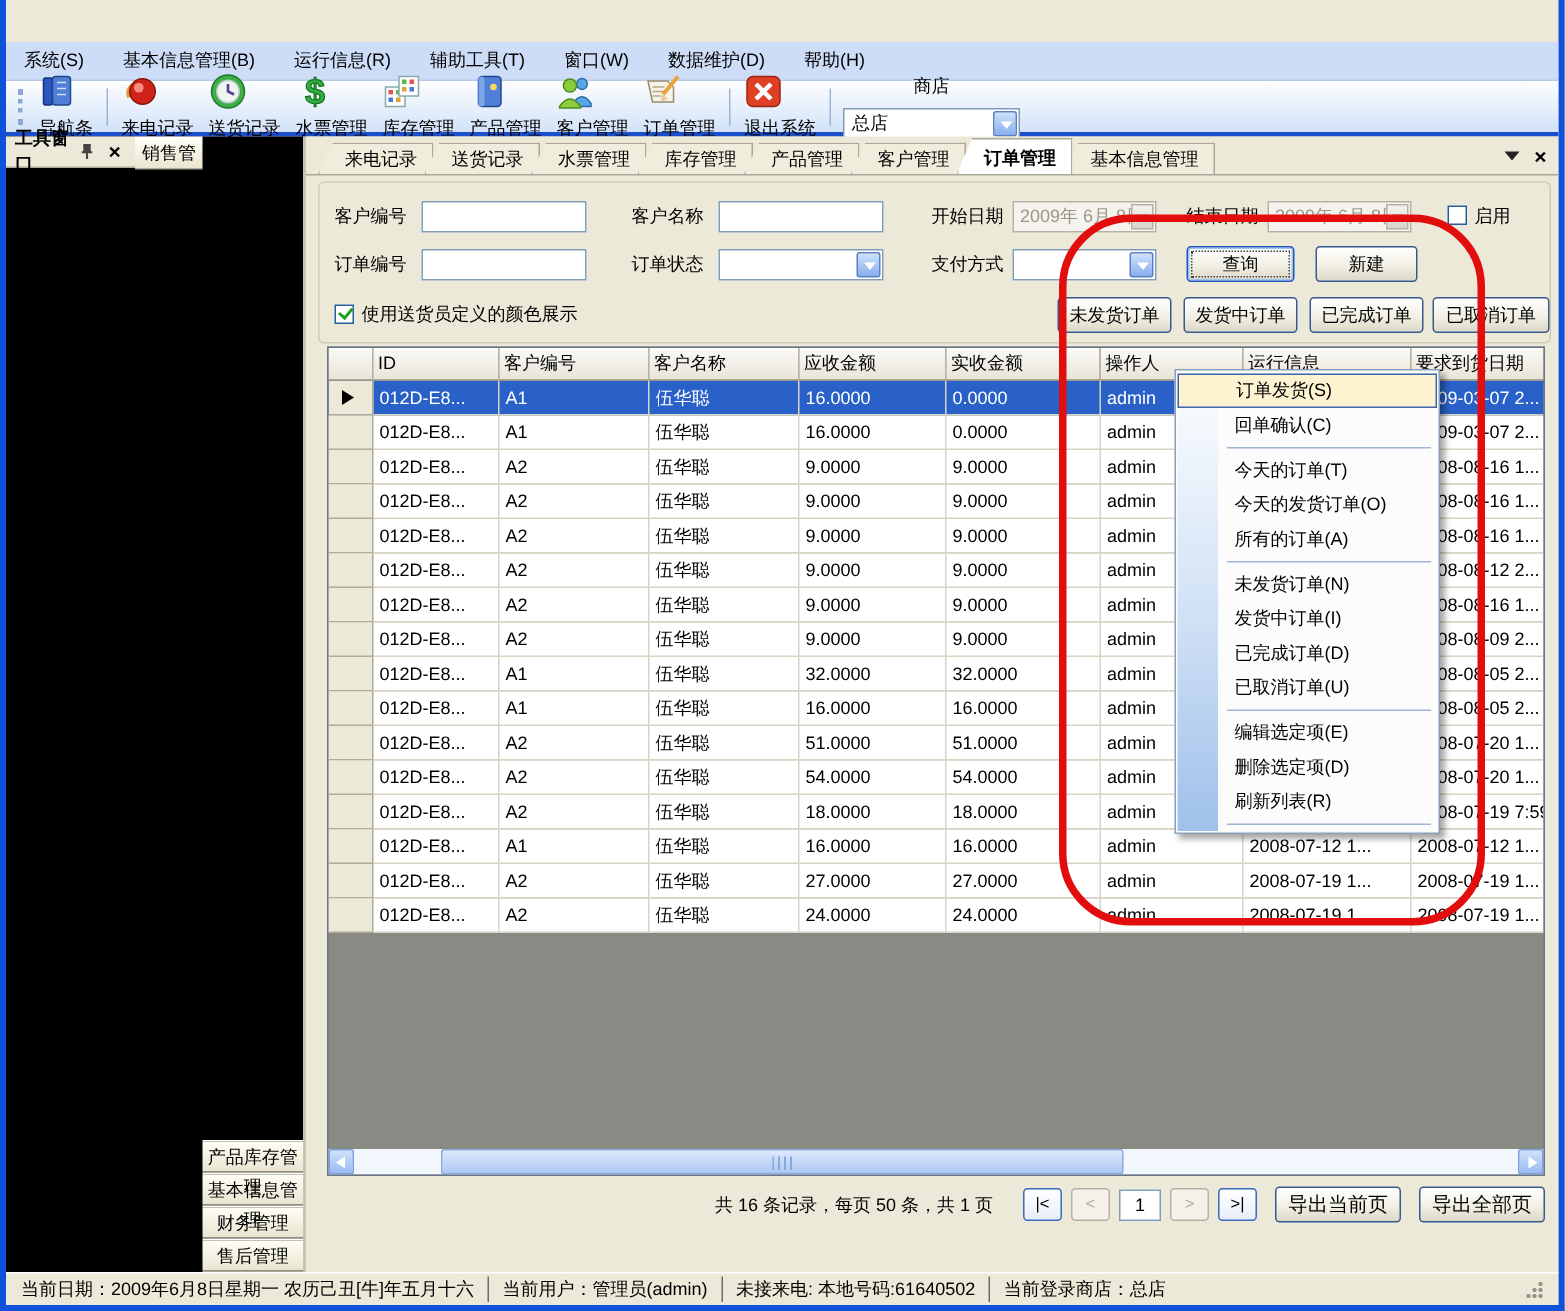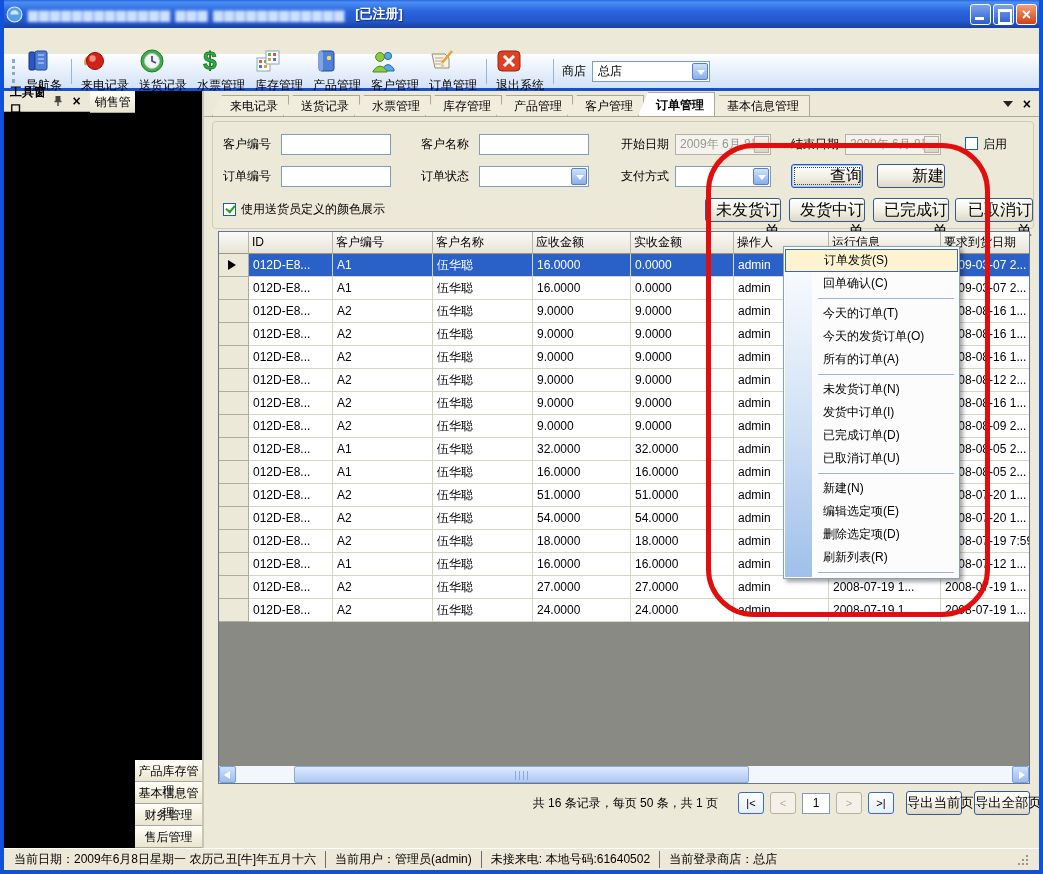--- a/index.html
+++ b/index.html
@@ -21,21 +21,21 @@
   
   .menubar{position:absolute;top:28px;left:0;width:1035px;height:26px;background:#cddcf7;border-bottom:1px solid #b6c9e8;display:flex;align-items:center;padding:0 12px;gap:26px;}
   .menu-item{cursor:pointer;white-space:nowrap;}
 
   
   .toolbar{position:absolute;top:54px;left:0;width:1035px;height:37px;background:linear-gradient(#fdfeff,#d2e2f8);border-bottom:3px solid #1a4ecb;display:flex;align-items:center;padding-left:4px;}
   .tb-grip{width:5px;height:24px;border-left:3px dotted #89a8d8;margin:0 4px;}
   .tb-item{display:flex;gap:3px;padding:2px 5px;border-radius:3px;cursor:pointer;white-space:nowrap;flex-direction:column;}
   .tb-item svg{width:26px;height:26px;}
   .tb-sep{width:1px;height:25px;background:#9ab4d8;margin:0 4px;}
-  .shop-wrap{display:flex;align-items:center;gap:6px;margin-left:4px;}
+  .shop-wrap{display:flex;align-items:center;gap:6px;margin-left:4px;flex-direction:column;}
   .shop-combo{width:118px;height:21px;background:#fff;border:1px solid #7f9db9;position:relative;padding:0 20px 0 5px;line-height:19px;cursor:pointer;}
   .combo-arrow{position:absolute;right:1px;top:1px;width:16px;height:17px;background:linear-gradient(#cfe2fb,#86aef0);border:1px solid #5b7fc0;border-radius:2px;}
   .combo-arrow::after{content:"";position:absolute;left:4px;top:6px;border-left:4px solid transparent;border-right:4px solid transparent;border-top:5px solid #fff;}
 
   
   .main{position:absolute;top:91px;left:0;width:1035px;height:757px;display:flex;}
 
   
   .sidebar{width:200px;background:#000000;display:flex;flex-direction:row;border-right:2px solid #c8c5b2;}
   .sb-caption{height:21px;background:#ece9d8;border-bottom:1px solid #aca899;display:flex;align-items:center;padding:0 6px;font-weight:bold;}
@@ -62,21 +62,21 @@
   
   .filterbox{position:absolute;left:8px;top:30px;width:822px;height:108px;border:1px solid #cfccb8;border-radius:4px;}
   .f-label{position:absolute;height:21px;line-height:21px;white-space:nowrap;}
   .f-input{position:absolute;height:21px;background:#fff;border:1px solid #7f9db9;font-size:12px;padding:0 3px;}
   .f-combo{position:absolute;height:21px;background:#fff;border:1px solid #7f9db9;cursor:pointer;}
   .f-date{position:absolute;height:21px;background:#f4f3ee;border:1px solid #b5b2a5;color:#9a968a;line-height:19px;padding:0 18px 0 4px;white-space:nowrap;overflow:hidden;cursor:default;}
   .gray-arrow{position:absolute;right:1px;top:1px;width:15px;height:17px;background:linear-gradient(#f5f4ef,#d8d4c8);border:1px solid #b5b2a5;}
   .gray-arrow::after{content:"";position:absolute;left:3px;top:6px;border-left:4px solid transparent;border-right:4px solid transparent;border-top:5px solid #8a8a80;}
   .chk{position:absolute;width:13px;height:13px;background:#fff;border:1px solid #215f9a;cursor:pointer;}
   .chk.checked::after{content:"";position:absolute;left:2px;top:1px;width:7px;height:4px;border-left:2px solid #21a121;border-bottom:2px solid #21a121;transform:rotate(-50deg);}
-  .xpbtn{position:absolute;height:24px;background:linear-gradient(#fff,#f2f0e4 55%,#dcd8c8);border:1px solid #39598e;border-radius:3px;font-size:16px;text-align:right;cursor:pointer;line-height:22px;}
+  .xpbtn{position:absolute;height:24px;background:linear-gradient(#fff,#f2f0e4 55%,#dcd8c8);border:1px solid #39598e;border-radius:3px;font-size:12px;text-align:center;cursor:pointer;line-height:22px;}
   .xpbtn.default{border-color:#2055c8;box-shadow:inset 0 0 0 1px #9ec5f2;outline:1px dotted #444;outline-offset:-4px;}
 
   
   .grid{position:absolute;left:14px;top:140px;width:812px;height:553px;background:#8a8a85;border:1px solid #69758a;overflow:hidden;}
   .g-header{display:flex;height:22px;}
   .g-h{background:linear-gradient(#fbfaf7,#e8e4d8);border-right:1px solid #b8b4a4;border-bottom:1px solid #9c9888;padding:0 3px;line-height:21px;overflow:hidden;white-space:nowrap;cursor:pointer;}
   .g-body{height:368px;overflow:hidden;}
   .tr{display:flex;height:23px;background:#fff;cursor:pointer;}
   .td{border-right:1px solid #d8d4c4;border-bottom:1px solid #d8d4c4;padding:0 4px;line-height:22px;overflow:hidden;white-space:nowrap;}
   .td.sel{background:#ece9d8;border-right:1px solid #b0ac9c;border-bottom:1px solid #b0ac9c;}
@@ -98,21 +98,21 @@
   .g-sb-btn.right::after{content:"";position:absolute;left:6px;top:4px;border-top:4px solid transparent;border-bottom:4px solid transparent;border-left:6px solid #fff;}
   .g-sb-thumb{position:absolute;left:75px;top:0;width:455px;height:17px;background:linear-gradient(#dfeafc,#abc8f4);border:1px solid #88aade;border-radius:2px;cursor:grab;}
   .g-sb-thumb::after{content:"";position:absolute;left:50%;margin-left:-7px;top:4px;width:14px;height:9px;background:repeating-linear-gradient(90deg,#86a8dc 0 1px,transparent 1px 4px);}
 
   
   .pager{position:absolute;left:0;right:9px;top:700px;height:24px;display:flex;align-items:center;justify-content:flex-end;gap:6px;}
   .pg-summary{margin-right:14px;white-space:nowrap;}
   .pg-btn{width:26px;height:22px;background:linear-gradient(#fff,#e7edf8);border:1px solid #3b6bc0;border-radius:3px;text-align:center;line-height:20px;cursor:pointer;font-size:11px;}
   .pg-btn.disabled{border-color:#b5b2a5;color:#b0ada0;background:#f4f2e8;cursor:default;}
   .pg-num{width:28px;height:21px;border:1px solid #7f9db9;text-align:center;font-size:12px;}
-  .pg-export{width:56px;height:24px;background:linear-gradient(#fff,#f2f0e4 55%,#dcd8c8);border:1px solid #39598e;border-radius:3px;text-align:center;line-height:22px;cursor:pointer;margin-left:6px;white-space:nowrap;}
+  .pg-export{width:84px;height:24px;background:linear-gradient(#fff,#f2f0e4 55%,#dcd8c8);border:1px solid #39598e;border-radius:3px;text-align:center;line-height:22px;cursor:pointer;margin-left:6px;white-space:nowrap;}
 
   
   .cmenu{position:absolute;left:579px;top:155px;width:177px;background:#fcfcfc;border:1px solid #8aa0b8;box-shadow:3px 3px 4px rgba(0,0,0,.35);padding:2px 1px;z-index:5;}
   .cmenu::before{content:"";position:absolute;left:1px;top:1px;bottom:1px;width:27px;background:linear-gradient(180deg,#fdfeff,#cfe0f5 55%,#9fc0ea);}
   .cm-item{position:relative;height:23px;line-height:23px;padding-left:38px;cursor:pointer;white-space:nowrap;}
   .cm-item.hl{background:#fdf3d0;border:1px solid #3a66b0;line-height:21px;}
   .cm-sep{margin:3px 4px 3px 33px;border-top:1px solid #9db6d8;position:relative;}
 
   
   .red-annot{position:absolute;left:502px;top:52px;width:284px;height:474px;border:5px solid #e20d0d;border-radius:48px;z-index:9;pointer-events:none;}
@@ -128,34 +128,30 @@
     radial-gradient(circle at 10px 10px,#9a968a 1.3px,transparent 1.5px),
     radial-gradient(circle at 6px 6px,#9a968a 1.3px,transparent 1.5px),
     radial-gradient(circle at 10px 6px,#9a968a 1.3px,transparent 1.5px),
     radial-gradient(circle at 10px 2px,#9a968a 1.3px,transparent 1.5px);}
 </style>
 </head>
 <body>
 
 <div class="window">
 
-  <div class="titlebar">
-    <svg class="app-icon" viewBox="0 0 16 16">
-        <circle cx="8" cy="8" r="7" fill="#5aa0e8" stroke="#dbeafc"></circle>
-        <path d="M4 8a4 4 0 0 1 8 0" fill="#cfe6fb"></path>
-      </svg>
-    <span class="title-masked">▆▆▆▆▆▆▆▆▆▆▆▆▆ ▆▆▆ ▆▆▆▆▆▆▆▆▆▆▆▆</span>
-    <span class="title-reg">[已注册]</span>
-    <div class="win-btns">
-      <div class="wbtn min"></div>
-      <div class="wbtn max"></div>
-      <div class="wbtn close"></div>
-    </div>
+
+  <div class="menubar">
+    <span class="menu-item">系统(S)</span>
+    <span class="menu-item">基本信息管理(B)</span>
+    <span class="menu-item">运行信息(R)</span>
+    <span class="menu-item">辅助工具(T)</span>
+    <span class="menu-item">窗口(W)</span>
+    <span class="menu-item">数据维护(D)</span>
+    <span class="menu-item">帮助(H)</span>
   </div>
-
 
   <div class="toolbar">
     <div class="tb-grip"></div>
     <div class="tb-item">
       <svg viewBox="0 0 26 26">
           <rect x="3" y="4" width="6" height="18" rx="1.5" fill="#2c57c0" stroke="#16307a"></rect>
           <rect x="9" y="3" width="12" height="19" rx="2" fill="#4f7fd6" stroke="#23478f"></rect>
           <path d="M12 7h6M12 11h6M12 15h6" stroke="#cfe0f8"></path>
         </svg>
       <span>导航条</span>
@@ -605,21 +601,20 @@
         <div class="cm-sep"></div>
         <div class="cm-item">今天的订单(T)</div>
         <div class="cm-item">今天的发货订单(O)</div>
         <div class="cm-item">所有的订单(A)</div>
         <div class="cm-sep"></div>
         <div class="cm-item">未发货订单(N)</div>
         <div class="cm-item">发货中订单(I)</div>
         <div class="cm-item">已完成订单(D)</div>
         <div class="cm-item">已取消订单(U)</div>
         <div class="cm-sep"></div>
-        <div class="cm-item">新建(N)</div>
         <div class="cm-item">编辑选定项(E)</div>
         <div class="cm-item">删除选定项(D)</div>
         <div class="cm-item">刷新列表(R)</div>
         <div class="cm-sep"></div>
       </div>
 
       <div class="red-annot"></div>
 
     </div>
   </div>

